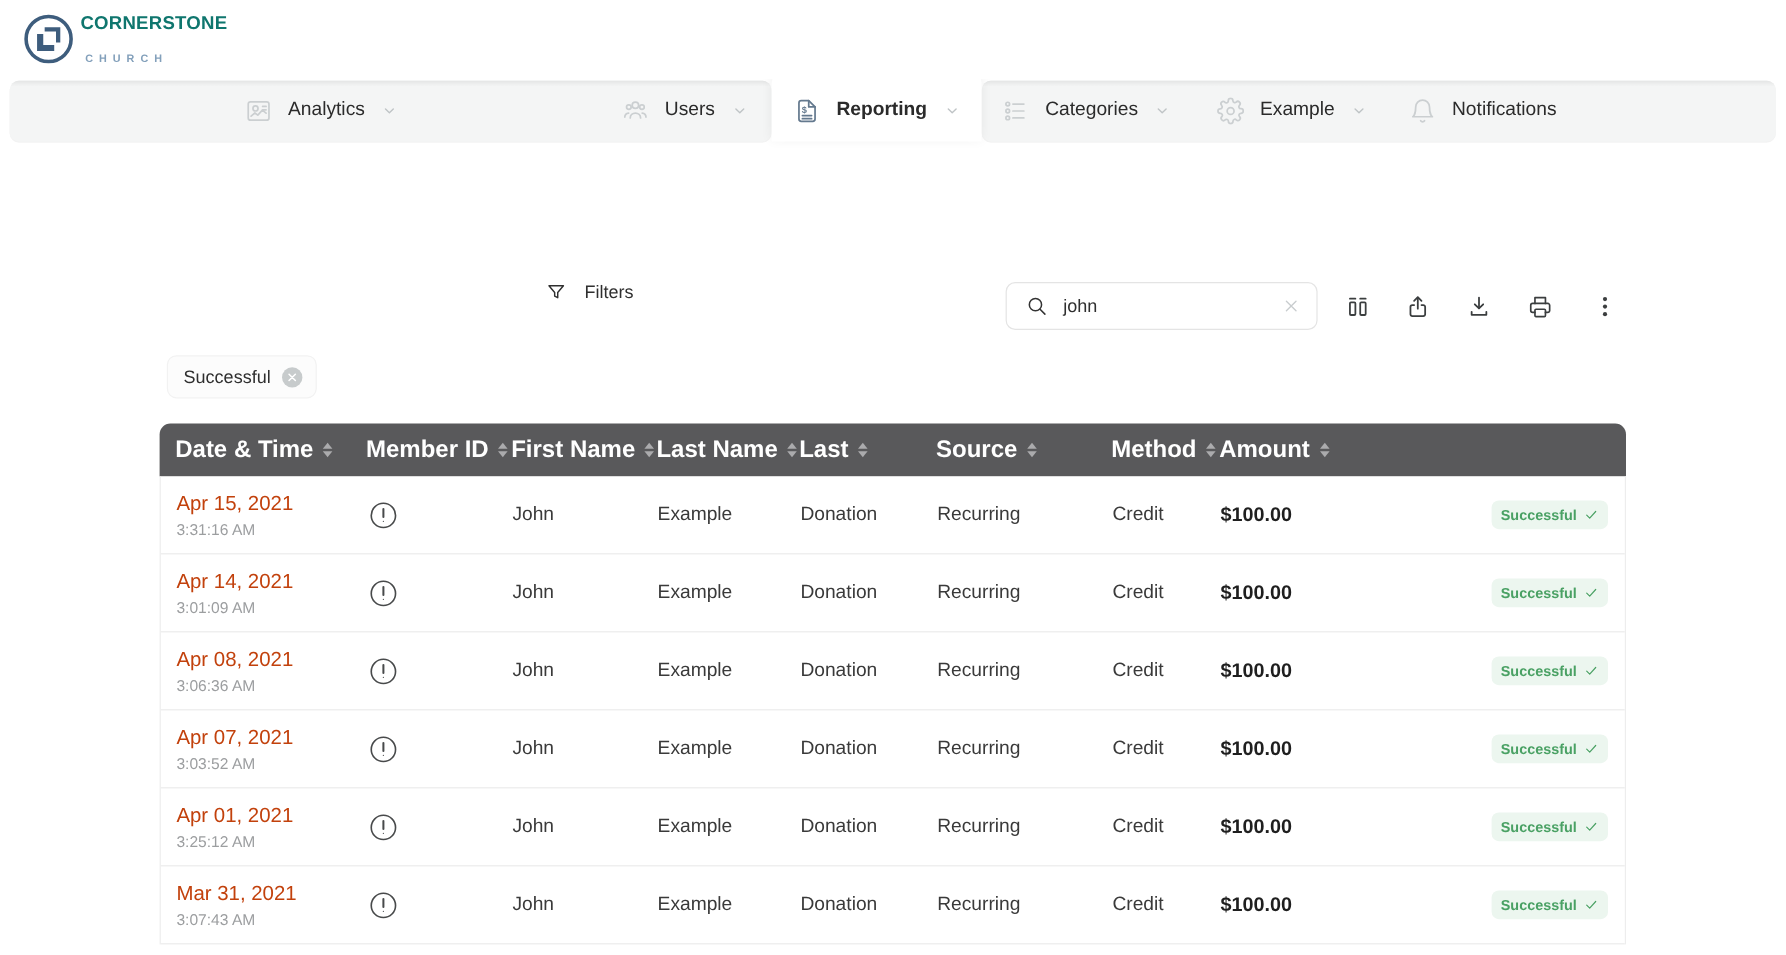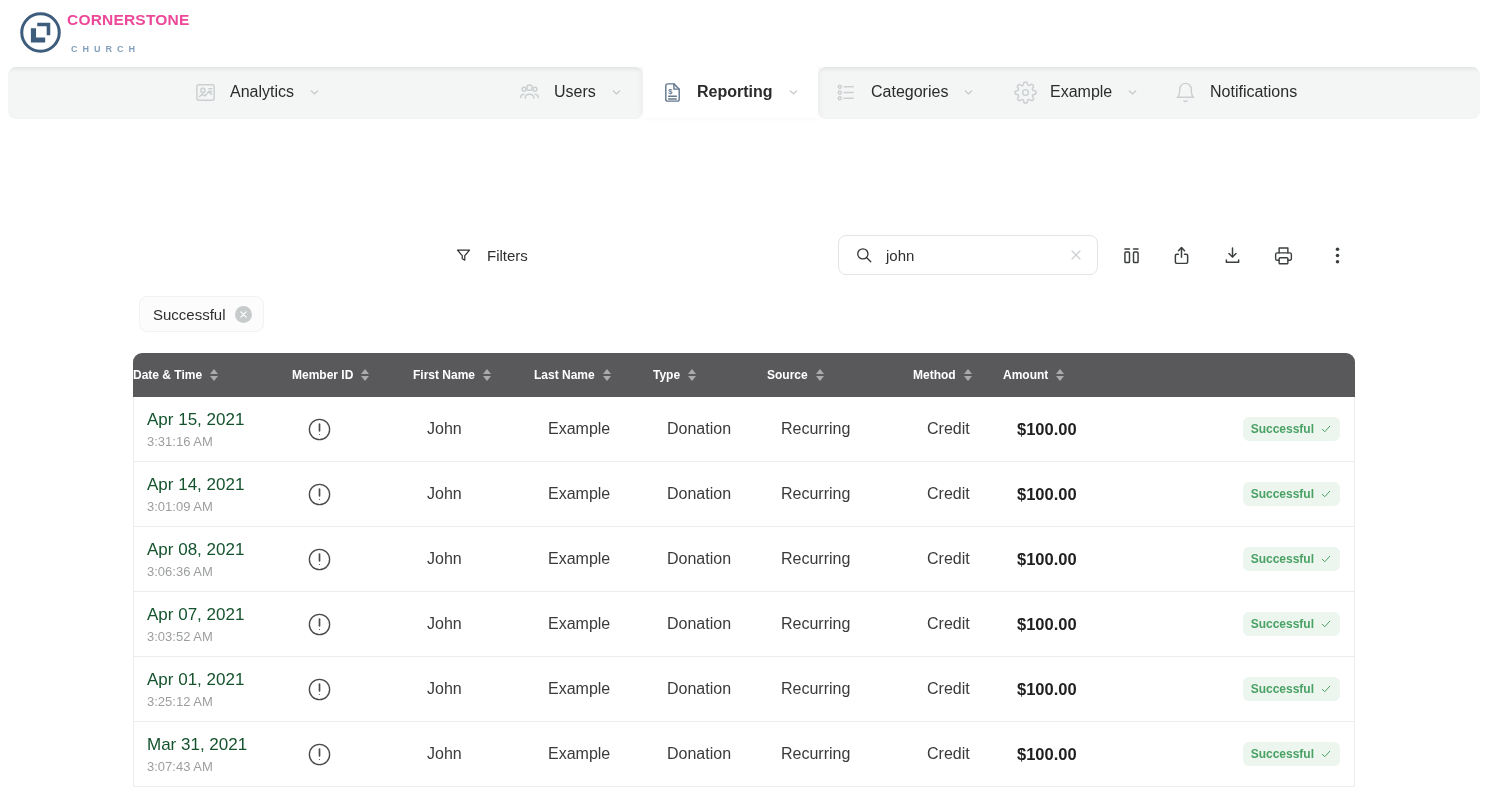--- a/index.html
+++ b/index.html
@@ -4,21 +4,21 @@
 <style>
   * { margin:0; padding:0; box-sizing:border-box; }
   html,body { width:1488px; height:796px; overflow:hidden; background:#fff;
     font-family:"Liberation Sans", sans-serif; color:#2e2e2e; }
   .stage { position:relative; width:1488px; height:796px; }
 
   
   .app-header { position:absolute; left:0; top:0; width:100%; height:66px; background:#fff; z-index:5; }
   .logo { position:absolute; left:18px; top:10px; display:flex; align-items:center; gap:4px; }
   .logo-mark svg { width:45px; height:45px; display:block; }
-  .logo-l1 { font-size:15.5px; font-weight:bold; color:#ec4899; letter-spacing:.2px; }
+  .logo-l1 { font-size:15.5px; font-weight:bold; color:#0f766e; letter-spacing:.2px; }
   .logo-l2 { font-size:9px; font-weight:bold; color:#83a0bb; letter-spacing:5px; margin-top:15px; margin-left:4px; }
 
   
   .navbar { position:absolute; left:0; top:66px; width:100%; height:52px; background:#fff; z-index:4; }
   .nav-seg { position:absolute; top:1px; height:51px; background:#f4f5f5; border-radius:8px;
              box-shadow:0 1px 0 rgba(0,0,0,.05); overflow:hidden; }
   .nav-seg::before { content:''; position:absolute; left:0; right:0; top:0; height:5px;
              background:linear-gradient(rgba(0,0,0,.07), rgba(0,0,0,0)); }
   .nav-seg.left { left:8px; width:635px; }
   .nav-seg.right { left:818px; right:8px; }
@@ -41,21 +41,21 @@
                  border-bottom:1px dashed #ededed; font-size:14.5px; font-weight:500; color:#2f2f2f; }
   .grand-total .gicon { display:flex; color:#2f2f2f; }
   .grand-total .gicon svg { width:19px; height:19px; }
 
   
   .datebox { position:absolute; left:133px; top:235px; width:295px; height:40px;
              border:1px solid #e4e4e4; border-radius:8px; display:flex; align-items:center;
              gap:15px; padding-left:17px; font-size:15px; color:#2f2f2f; background:#fff; }
   .datebox .dicon { display:flex; color:#2f2f2f; } .datebox .dicon svg{ width:19px; height:19px; }
   .filters-btn { position:absolute; left:455px; top:235px; height:40px; display:flex;
-                 align-items:center; gap:15px; font-size:15px; color:#2f2f2f; }
+                 gap:15px; font-size:15px; color:#2f2f2f; }
   .filters-btn .ficon{ display:flex; color:#2f2f2f;} .filters-btn .ficon svg{width:17px;height:17px;}
   .searchbox { position:absolute; left:838px; top:235px; width:260px; height:40px;
                border:1px solid #e4e4e4; border-radius:8px; display:flex; align-items:center;
                gap:13px; padding:0 13px 0 16px; font-size:15px; color:#2f2f2f; background:#fff; }
   .searchbox .sicon { display:flex; color:#333; } .searchbox .sicon svg{ width:18px; height:18px; }
   .searchbox .value { flex:1; }
   .searchbox .clear { display:flex; color:#c9cdcf; cursor:pointer; } .searchbox .clear svg{width:16px;height:16px;}
   .tbtn { position:absolute; top:245px; width:21px; height:21px; color:#3b3e3f; cursor:pointer; }
   .tbtn svg { width:21px; height:21px; }
 
@@ -64,32 +64,32 @@
           background:#fcfcfc; border:1px solid #f2f2f2; border-radius:8px; display:flex;
           align-items:center; gap:9px; font-size:15px; color:#2f2f2f; }
   .chip-close { width:17px; height:17px; border-radius:50%; background:#c7cbcc; display:flex;
                 align-items:center; justify-content:center; cursor:pointer; }
   .chip-close svg { width:9px; height:9px; }
 
   
   .table { position:absolute; left:133px; top:353px; width:1222px; }
   .thead { display:grid; grid-template-columns:159px 121px 121px 119px 114px 146px 90px 133px 1fr;
            background:#59595b; color:#fff; height:44px; align-items:center;
-           border-radius:9px 9px 0 0; font-size:12px; font-weight:bold; }
+           border-radius:9px 9px 0 0; padding-left:13px; font-size:20px; font-weight:bold; }
   .th { display:flex; align-items:center; gap:8px; cursor:pointer; }
   .sort { display:flex; flex-direction:column; gap:2.5px; }
   .tri-up { width:0; height:0; border-left:4px solid transparent; border-right:4px solid transparent;
             border-bottom:5px solid #ababad; }
   .tri-down { width:0; height:0; border-left:4px solid transparent; border-right:4px solid transparent;
             border-top:5px solid #ababad; }
   .tbody { border-left:1px solid #ededed; border-right:1px solid #ededed; background:#fff; }
   .trow { display:grid; grid-template-columns:159px 121px 121px 119px 114px 146px 90px 133px 1fr;
           height:65px; align-items:center; border-bottom:1px solid #ececec; padding-left:13px;
           font-size:16px; color:#3a3a3a; }
-  .cdate .d { font-size:17px; color:#14532d; }
+  .cdate .d { font-size:17px; color:#c2410c; }
   .cdate .t { font-size:13px; color:#9c9ea0; margin-top:4px; }
   .cinfo { display:flex; }
   .cinfo svg { width:27px; height:27px; color:#484a4b; }
   .camount { font-weight:bold; font-size:16.5px; color:#1f1f1f; }
   .cstatus { display:flex; justify-content:flex-end; padding-right:14px; }
   .badge { background:#ecf6ef; color:#4aa164; font-weight:bold; font-size:12px;
            padding:5px 8px; border-radius:6px; display:flex; align-items:center; gap:6px; }
   .badge svg { width:12px; height:12px; }
 </style>
 </head>
@@ -111,21 +111,21 @@
         <div class="logo-l2">CHURCH</div>
       </span>
     </div>
   </div>
 
   <div class="navbar">
     <div class="nav-seg left"></div>
     <div class="nav-seg right"></div>
     <div class="nav-tab"></div>
 
-    <div class="nav-item" style="left:194px">
+    <div class="nav-item" style="left:204px">
       <span class="nicon">
         <svg viewBox="0 0 24 24" fill="none" stroke="currentColor" stroke-width="1.5" stroke-linecap="round" stroke-linejoin="round">
           <rect x="3" y="4" width="18" height="16" rx="2"></rect>
           <circle cx="9.3" cy="9.8" r="2.2"></circle>
           <path d="M15.5 8h3M15.5 11h3"></path>
           <path d="M5.5 16.5l3.3-2.8 2.5 1.9 4-4.3 3.2 2.6"></path>
         </svg>
       </span>
       <span>Analytics</span>
       <span class="chev">
@@ -313,21 +313,21 @@
           </span>
       </div>
       <div class="th">
         <span>Last Name</span>
         <span class="sort">
             <span class="tri-up"></span>
             <span class="tri-down"></span>
           </span>
       </div>
       <div class="th">
-        <span>Type</span>
+        <span>Last</span>
         <span class="sort">
             <span class="tri-up"></span>
             <span class="tri-down"></span>
           </span>
       </div>
       <div class="th">
         <span>Source</span>
         <span class="sort">
             <span class="tri-up"></span>
             <span class="tri-down"></span>

